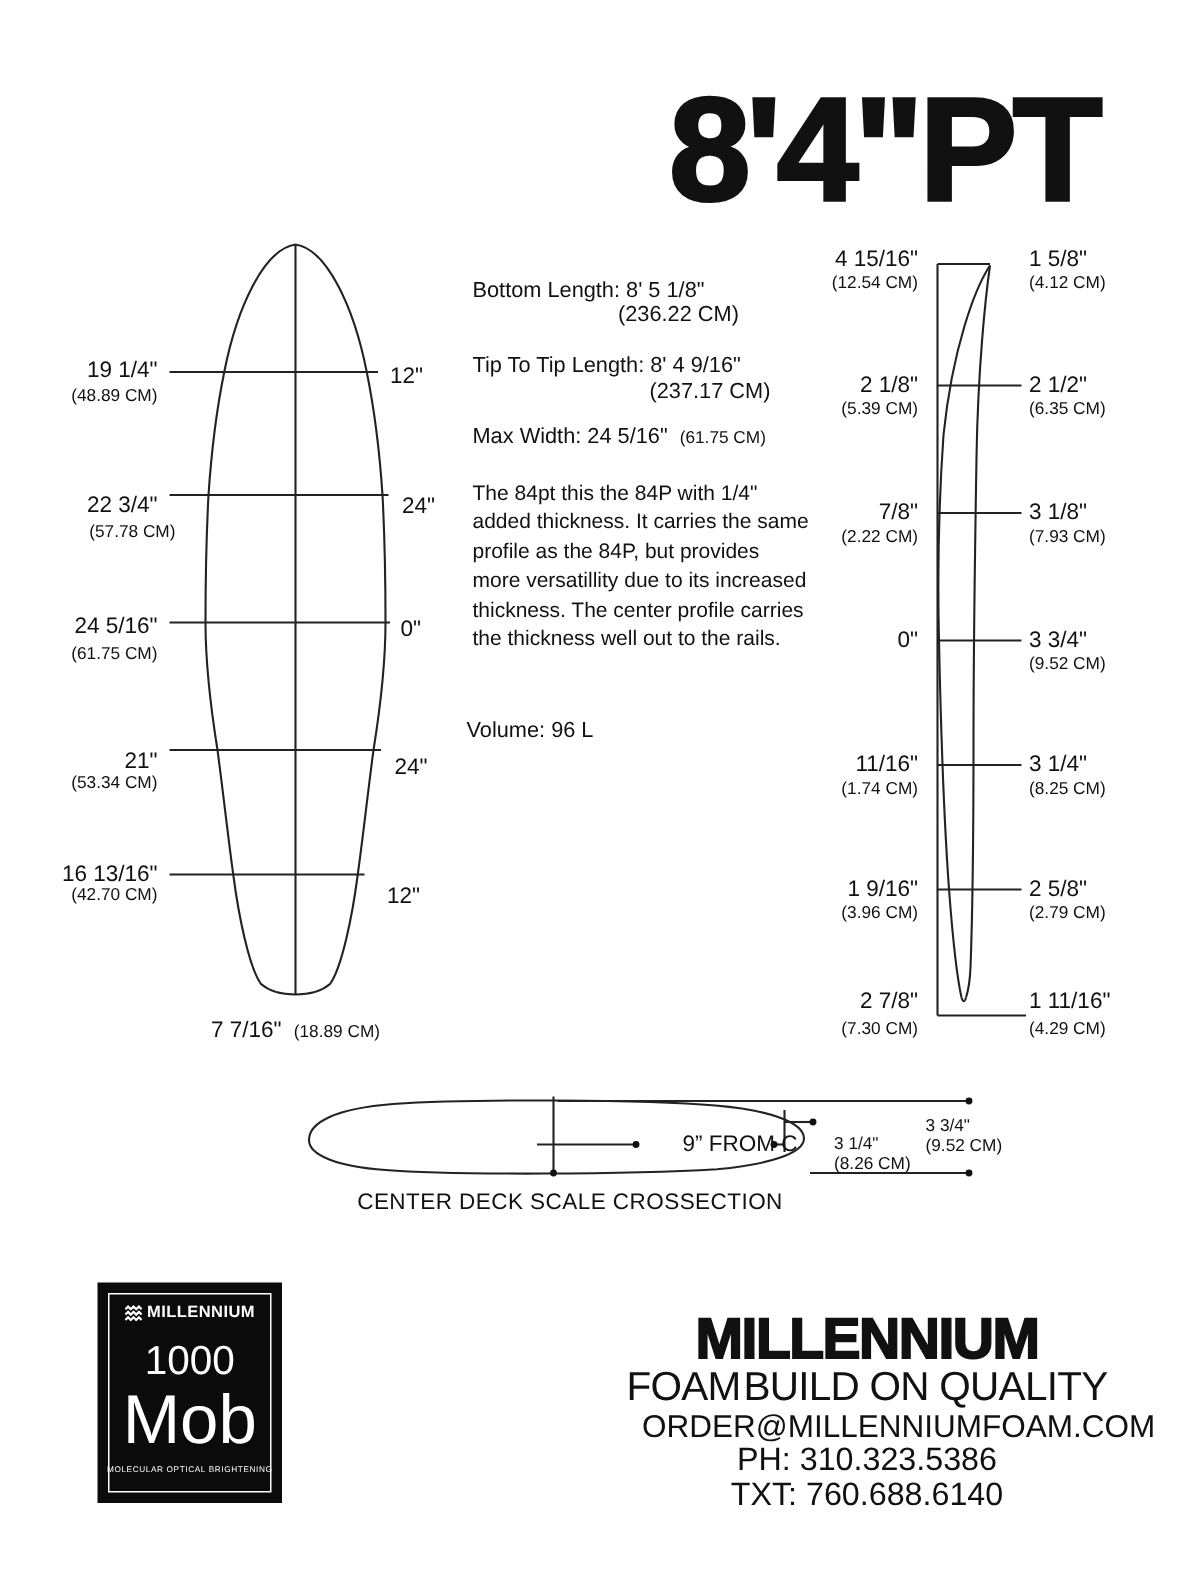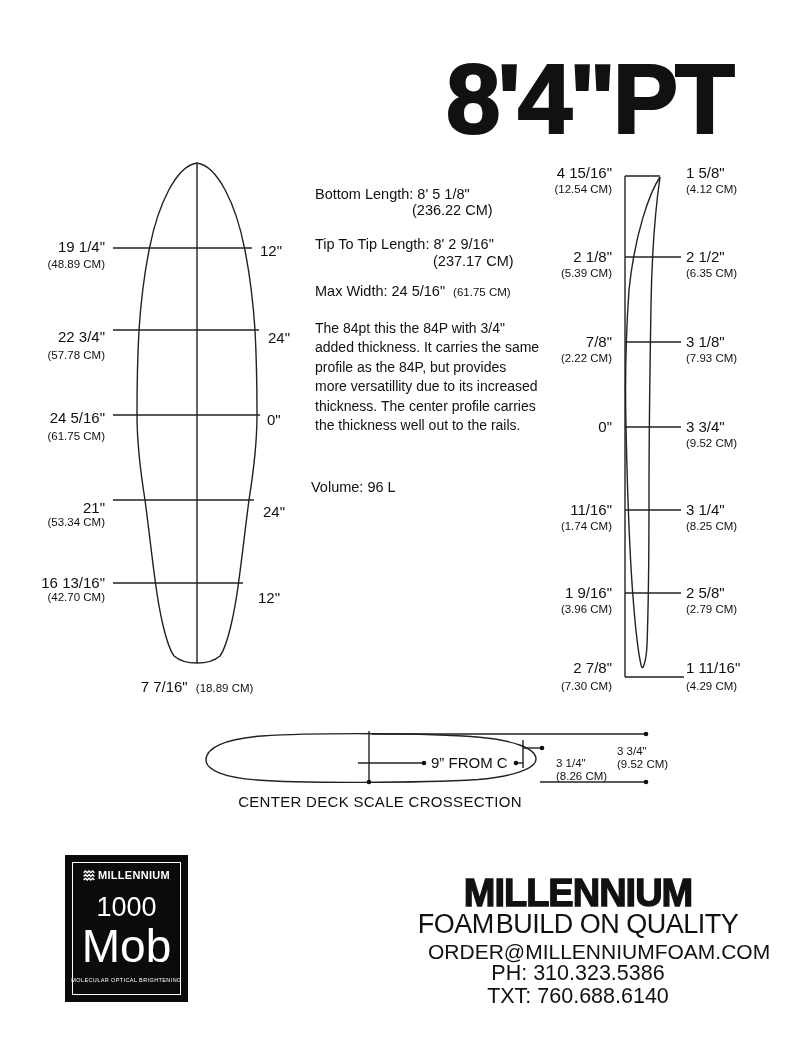--- a/index.html
+++ b/index.html
@@ -95,21 +95,21 @@
     </g>
   </svg>
 
   <div class="title">8'4"PT</div>
 
   <div class="lbl ra" style="left:0;top:240px;width:105px">19 1/4"</div>
   <div class="lbl cm ra" style="left:0;top:258px;width:105px">(48.89 CM)</div>
   <div class="lbl" style="left:260px;top:244px">12"</div>
 
   <div class="lbl ra" style="left:0;top:330px;width:105px">22 3/4"</div>
-  <div class="lbl cm ra" style="left:0;top:349px;width:105px">(57.78 CM)</div>
+  <div class="lbl cm ra" style="left:12px;top:349px;width:105px">(57.78 CM)</div>
   <div class="lbl" style="left:268px;top:331px">24"</div>
 
   <div class="lbl ra" style="left:0;top:411px;width:105px">24 5/16"</div>
   <div class="lbl cm ra" style="left:0;top:430px;width:105px">(61.75 CM)</div>
   <div class="lbl" style="left:267px;top:413px">0"</div>
 
   <div class="lbl ra" style="left:0;top:501px;width:105px">21"</div>
   <div class="lbl cm ra" style="left:0;top:516px;width:105px">(53.34 CM)</div>
   <div class="lbl" style="left:263px;top:505px">24"</div>
 
@@ -117,28 +117,28 @@
   <div class="lbl cm ra" style="left:0;top:591px;width:105px">(42.70 CM)</div>
   <div class="lbl" style="left:258px;top:591px">12"</div>
 
   <div class="lbl ctr" style="left:97px;top:680px;width:200px">
     <span>7 7/16"</span>
     <span class="cm" style="margin-left:4px">(18.89 CM)</span>
   </div>
 
   <div class="spec" style="left:315px;top:187px">Bottom Length: 8' 5 1/8"</div>
   <div class="spec cm" style="left:412px;top:203px">(236.22 CM)</div>
-  <div class="spec" style="left:315px;top:237px">Tip To Tip Length: 8' 2 9/16"</div>
+  <div class="spec" style="left:315px;top:237px">Tip To Tip Length: 8' 4 9/16"</div>
   <div class="spec cm" style="left:433px;top:254px">(237.17 CM)</div>
   <div class="spec" style="left:315px;top:284px">
     <span>Max Width: 24 5/16"</span>
     <span class="cm" style="margin-left:4px">(61.75 CM)</span>
   </div>
   <div class="desc">
-    <div>The 84pt this the 84P with 3/4"</div>
+    <div>The 84pt this the 84P with 1/4"</div>
     <div>added thickness. It carries the same</div>
     <div>profile as the 84P, but provides</div>
     <div>more versatillity due to its increased</div>
     <div>thickness. The center profile carries</div>
     <div>the thickness well out to the rails.</div>
   </div>
   <div class="spec" style="left:311px;top:480px">Volume: 96 L</div>
 
   <div class="lbl ra" style="left:500px;top:166px;width:112px">4 15/16"</div>
   <div class="lbl cm ra" style="left:500px;top:183px;width:112px">(12.54 CM)</div>
@@ -167,21 +167,21 @@
   <div class="lbl ra" style="left:500px;top:586px;width:112px">1 9/16"</div>
   <div class="lbl cm ra" style="left:500px;top:603px;width:112px">(3.96 CM)</div>
   <div class="lbl" style="left:686px;top:586px">2 5/8"</div>
   <div class="lbl cm" style="left:686px;top:603px">(2.79 CM)</div>
 
   <div class="lbl ra" style="left:500px;top:661px;width:112px">2 7/8"</div>
   <div class="lbl cm ra" style="left:500px;top:680px;width:112px">(7.30 CM)</div>
   <div class="lbl" style="left:686px;top:661px">1 11/16"</div>
   <div class="lbl cm" style="left:686px;top:680px">(4.29 CM)</div>
 
-  <div class="lbl" style="left:431px;top:756px">9” FROM C</div>
+  <div class="lbl" style="left:455px;top:756px">9” FROM C</div>
   <div class="lbl cm" style="left:556px;top:757px">3 1/4"</div>
   <div class="lbl cm" style="left:556px;top:770px">(8.26 CM)</div>
   <div class="lbl cm" style="left:617px;top:745px">3 3/4"</div>
   <div class="lbl cm" style="left:617px;top:758px">(9.52 CM)</div>
   <div class="caption">CENTER DECK SCALE CROSSECTION</div>
 
   <div class="badge">
     <div class="badge-border"></div>
     <div class="badge-logo">
       <svg width="12" height="11" viewBox="0 0 20 17">

